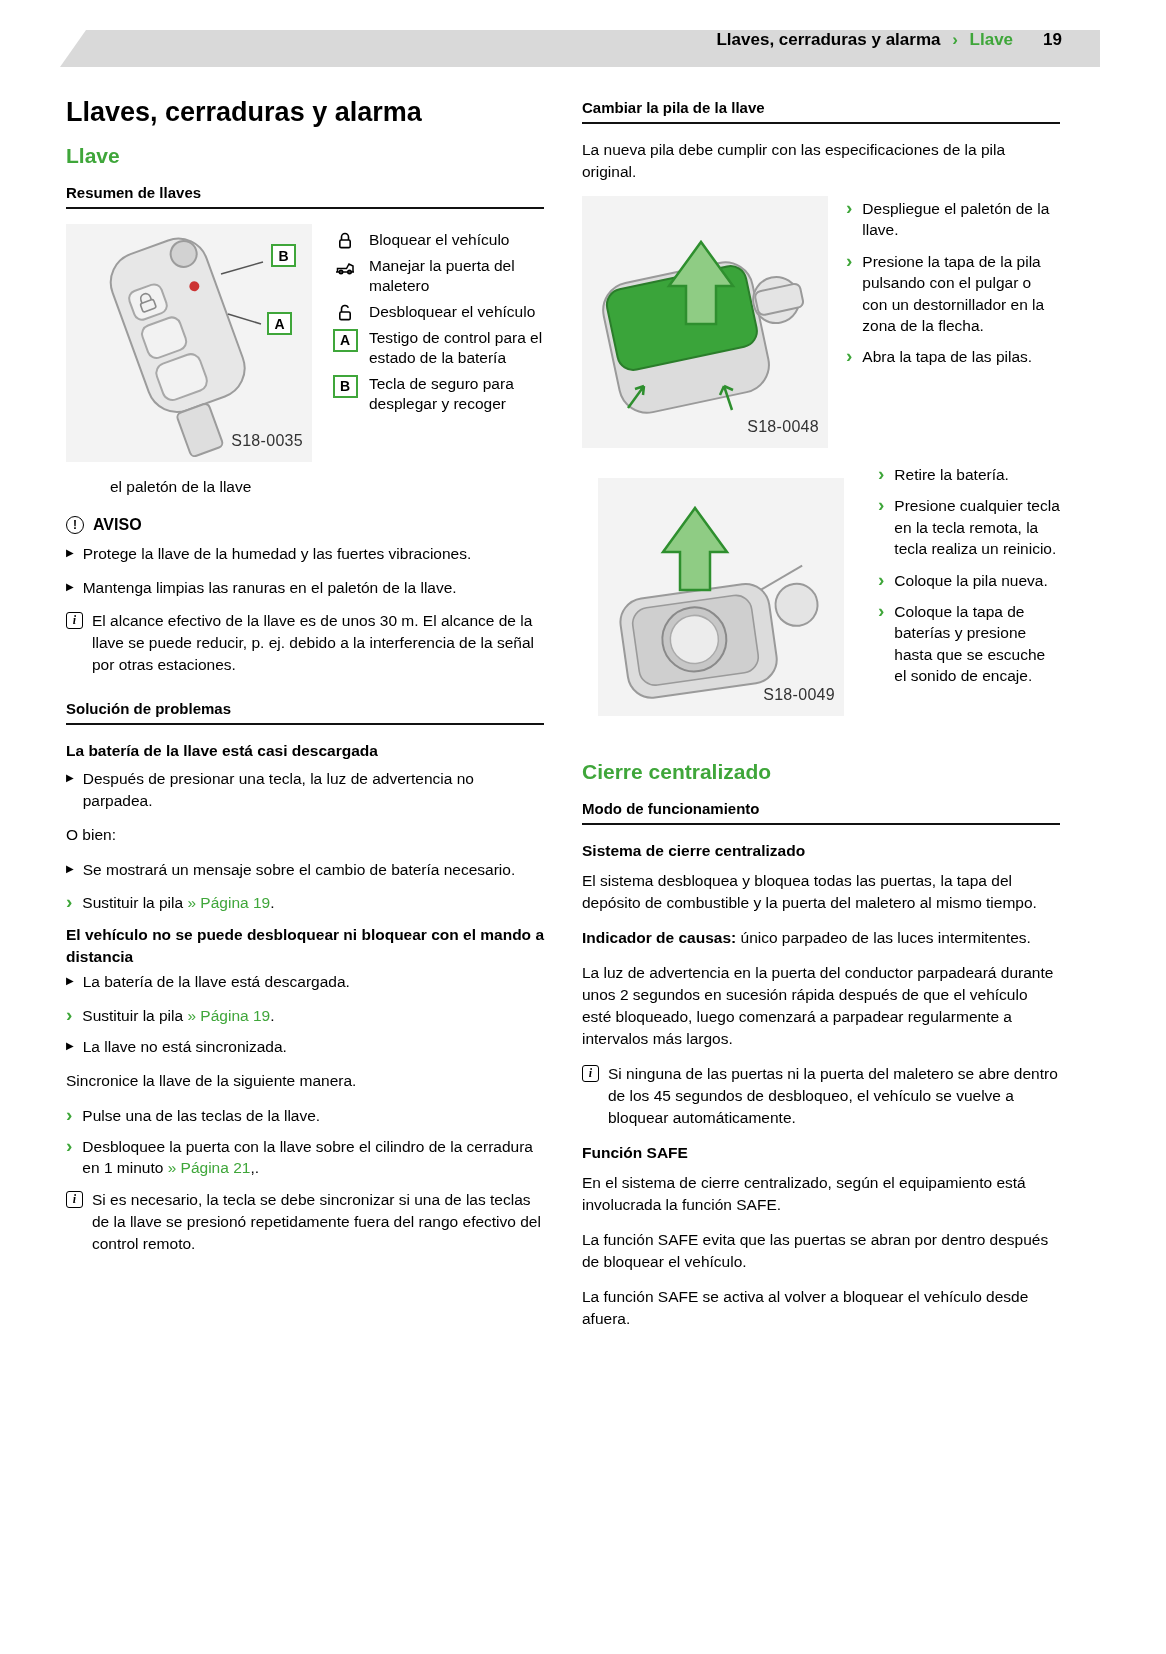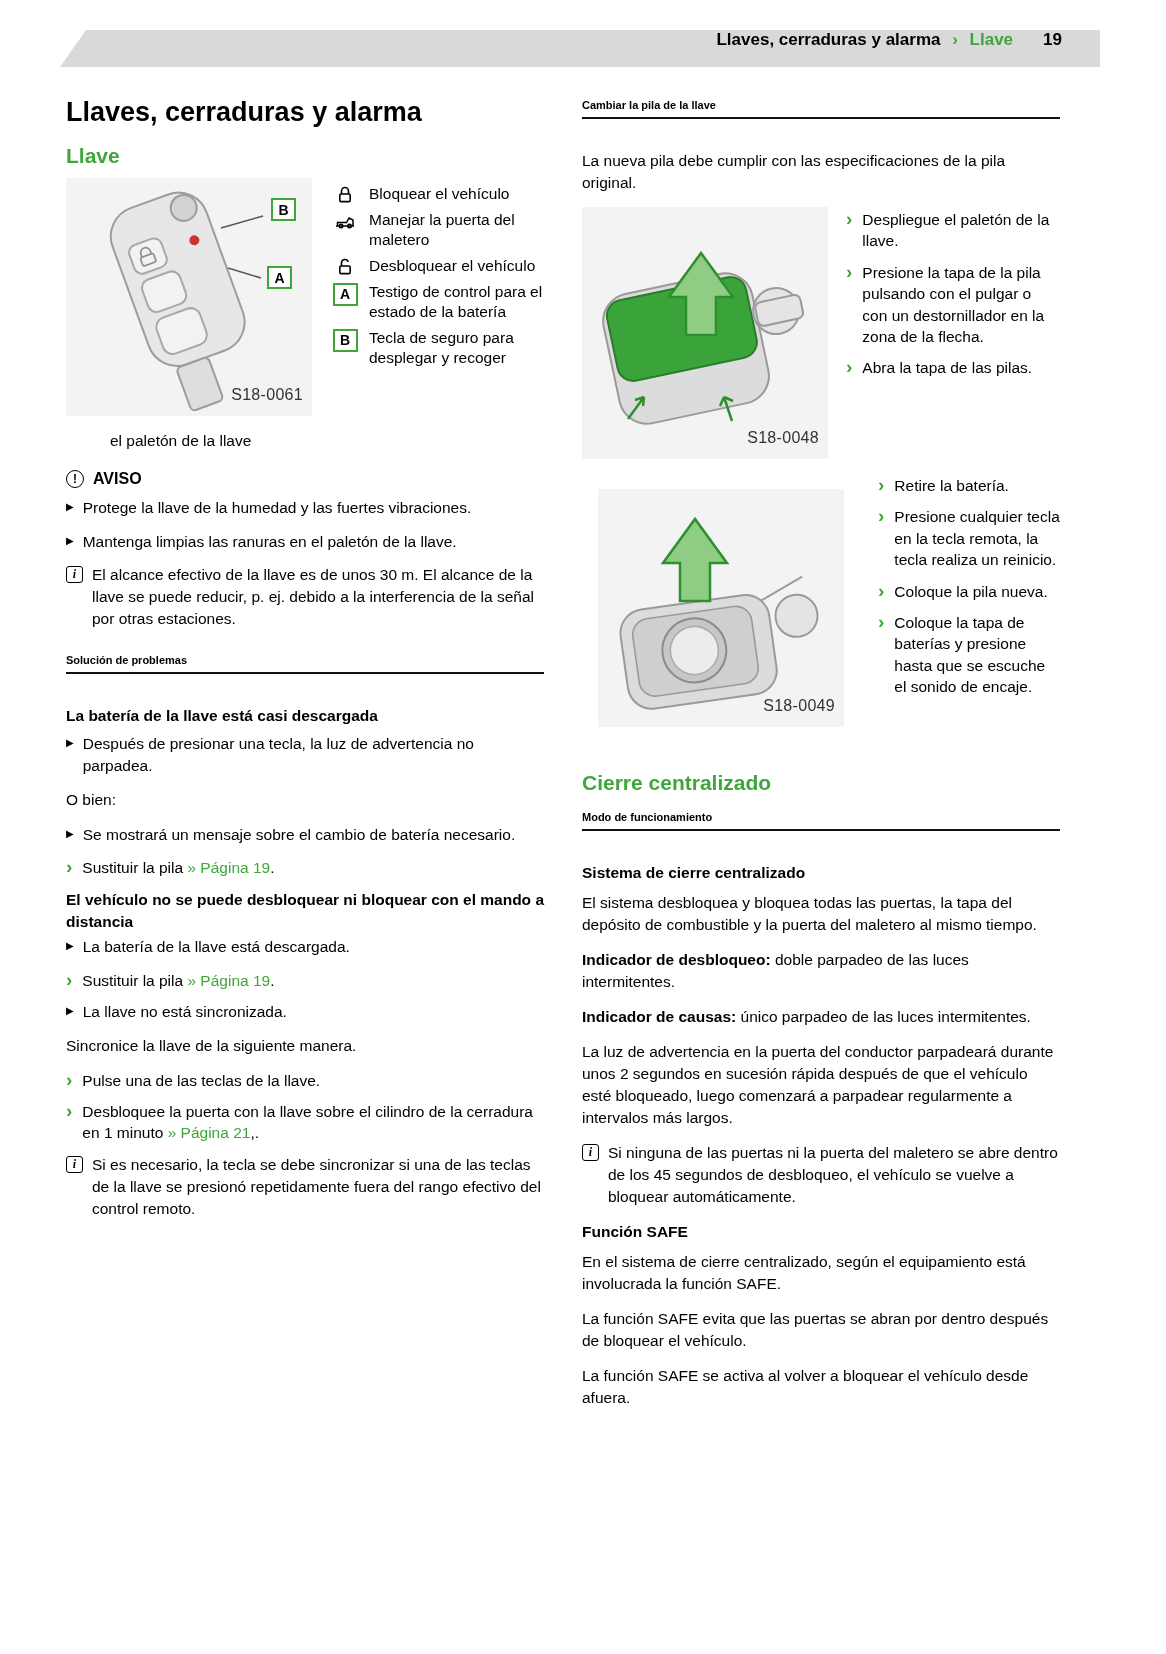--- a/index.html
+++ b/index.html
@@ -20,21 +20,21 @@
     padding-right:38px;font-size:17px;font-weight:bold;
   }
   .banner .crumb{white-space:nowrap;}
   .banner .sep{color:var(--green);margin:0 7px;}
   .banner .green{color:var(--green);}
   .banner .pagenum{margin-left:30px;}
   .columns{display:flex;gap:38px;padding:26px 106px 0 66px;}
   .col{flex:1;min-width:0;}
   h1{font-size:27px;font-weight:bold;margin:4px 0 14px;}
   h2.green{color:var(--green);font-size:21px;font-weight:bold;margin:16px 0 10px;}
-  h3.rule{font-size:11px;font-weight:bold;margin:24px 0 31px;padding-bottom:6px;border-bottom:2px solid #111;}
+  h3.rule{font-size:15px;font-weight:bold;margin:24px 0 15px;padding-bottom:6px;border-bottom:2px solid #111;}
   h3.first{margin-top:16px;}
   p{font-size:15.5px;line-height:1.42;margin:8px 0 13px;}
   .bold-sub{font-weight:bold;margin-bottom:3px;}
   b{font-weight:bold;}
   .figrow{display:flex;gap:18px;margin:2px 0 14px;}
   .figure{position:relative;background:var(--figbg);flex:0 0 246px;height:238px;}
   .figure.tall{height:252px;}
   .figure svg{width:100%;height:100%;display:block;}
   .code{position:absolute;right:9px;bottom:12px;font-size:16px;color:#333;letter-spacing:.3px;}
   .legend{display:flex;flex-direction:column;gap:5px;padding-top:6px;flex:1;min-width:0;}
@@ -68,41 +68,42 @@
     <span class="green">Llave</span>
   </span>
   <span class="pagenum">19</span>
 </header>
 
 <main class="columns">
 
   <section class="col">
     <h1>Llaves, cerraduras y alarma</h1>
     <h2 class="green">Llave</h2>
+    <h3 class="rule first">Resumen de llaves</h3>
 
     <div class="figrow">
       <figure class="figure" style="margin:0;">
         <svg viewBox="0 0 246 238">
           <g transform="rotate(-20 110 120)">
             <rect x="68" y="20" width="100" height="166" rx="30" fill="#e7e7e7" stroke="#9c9c9c" stroke-width="2"></rect>
             <circle cx="148" cy="38" r="13" fill="#d2d2d2" stroke="#9c9c9c" stroke-width="2"></circle>
             <rect x="81" y="56" width="34" height="30" rx="8" fill="#f2f2f2" stroke="#a8a8a8" stroke-width="2"></rect>
             <rect x="81" y="93" width="40" height="34" rx="9" fill="#f2f2f2" stroke="#a8a8a8" stroke-width="2"></rect>
             <rect x="81" y="134" width="46" height="38" rx="10" fill="#f2f2f2" stroke="#a8a8a8" stroke-width="2"></rect>
             <circle cx="147" cy="72" r="5" fill="#cc3333"></circle>
             <rect x="86" y="186" width="34" height="46" rx="5" fill="#dedede" stroke="#9c9c9c" stroke-width="2"></rect>
             <path d="M92 70 v-3 a5 5 0 0 1 10 0 v3" fill="none" stroke="#8a8a8a" stroke-width="1.6"></path>
             <rect x="90" y="70" width="14" height="9" rx="2" fill="none" stroke="#8a8a8a" stroke-width="1.6"></rect>
           </g>
           <line x1="197" y1="38" x2="155" y2="50" stroke="#555" stroke-width="1.5"></line>
           <line x1="195" y1="100" x2="162" y2="90" stroke="#555" stroke-width="1.5"></line>
         </svg>
         <span class="keybox overlay pos-b">B</span>
         <span class="keybox overlay pos-a">A</span>
-        <span class="code">S18-0061</span>
+        <span class="code">S18-0035</span>
       </figure>
 
       <div class="legend">
         <div class="legend-item">
           <span class="legend-ic">
             <svg width="20" height="20" viewBox="0 0 20 20">
                 <path d="M6.5 9 V6 a3.5 3.5 0 0 1 7 0 V9" fill="none" stroke="#000" stroke-width="1.6"></path>
                 <rect x="4.8" y="9" width="10.4" height="7.6" rx="1.4" fill="none" stroke="#000" stroke-width="1.6"></rect>
               </svg>
           </span>
@@ -279,21 +280,20 @@
         </div>
       </div>
     </div>
 
     <h2 class="green" style="margin-top:28px;">Cierre centralizado</h2>
     <h3 class="rule first">Modo de funcionamiento</h3>
 
     <p class="bold-sub">Sistema de cierre centralizado</p>
     <p>El sistema desbloquea y bloquea todas las puertas, la tapa del depósito de combustible y la puerta del maletero al mismo tiempo.</p>
 
-    <p class="inline-p"><b>Indicador de desbloqueo:</b><span> doble parpadeo de las luces intermitentes.</span></p>
     <p class="inline-p"><b>Indicador de causas:</b><span> único parpadeo de las luces intermitentes.</span></p>
 
     <p>La luz de advertencia en la puerta del conductor parpadeará durante unos 2 segundos en sucesión rápida después de que el vehículo esté bloqueado, luego comenzará a parpadear regularmente a intervalos más largos.</p>
 
     <div class="note">
       <span class="info-icon">i</span>
       <span>Si ninguna de las puertas ni la puerta del maletero se abre dentro de los 45 segundos de desbloqueo, el vehículo se vuelve a bloquear automáticamente.</span>
     </div>
 
     <p class="bold-sub">Función SAFE</p>

